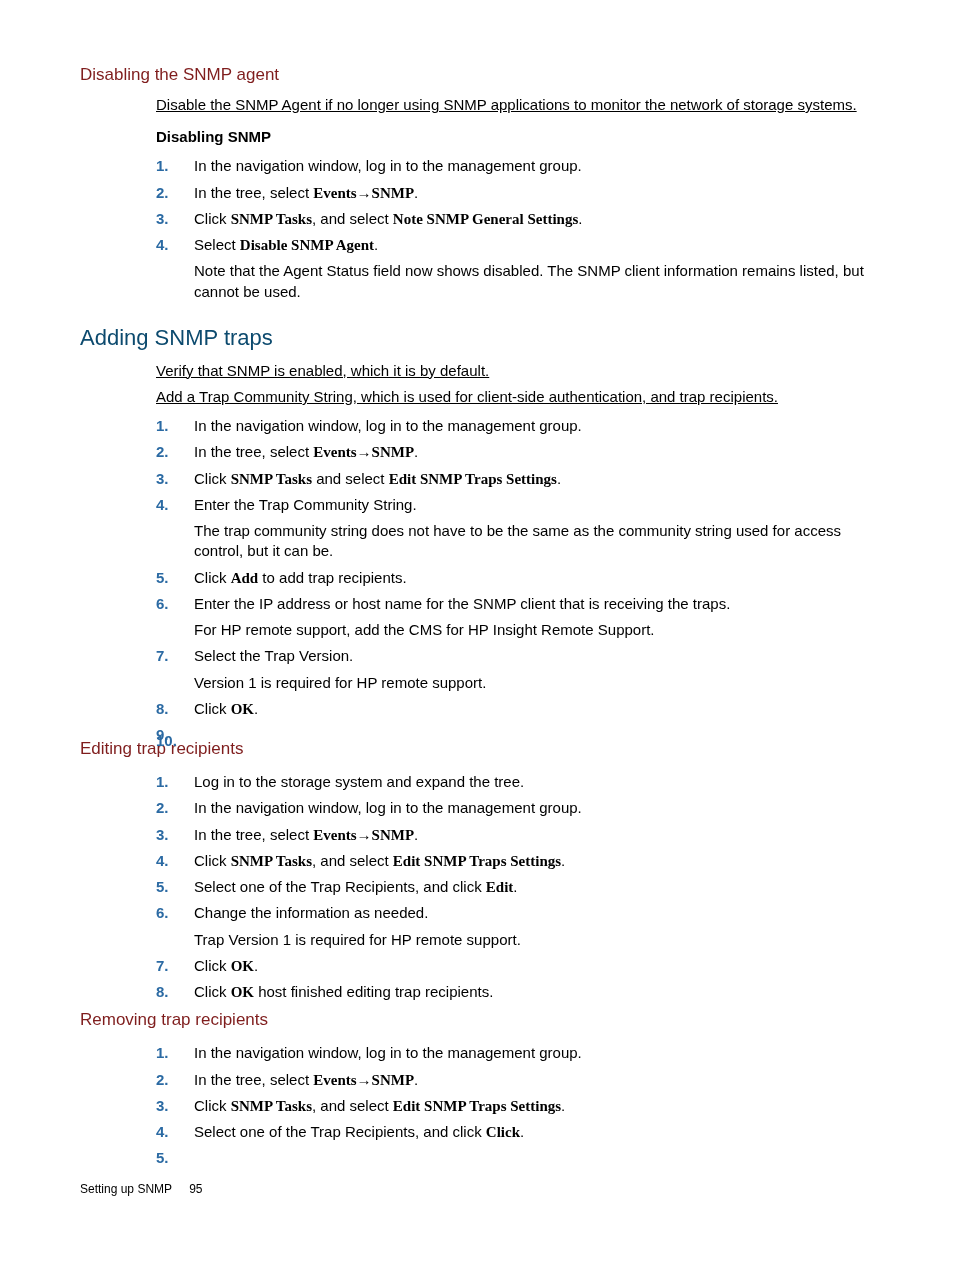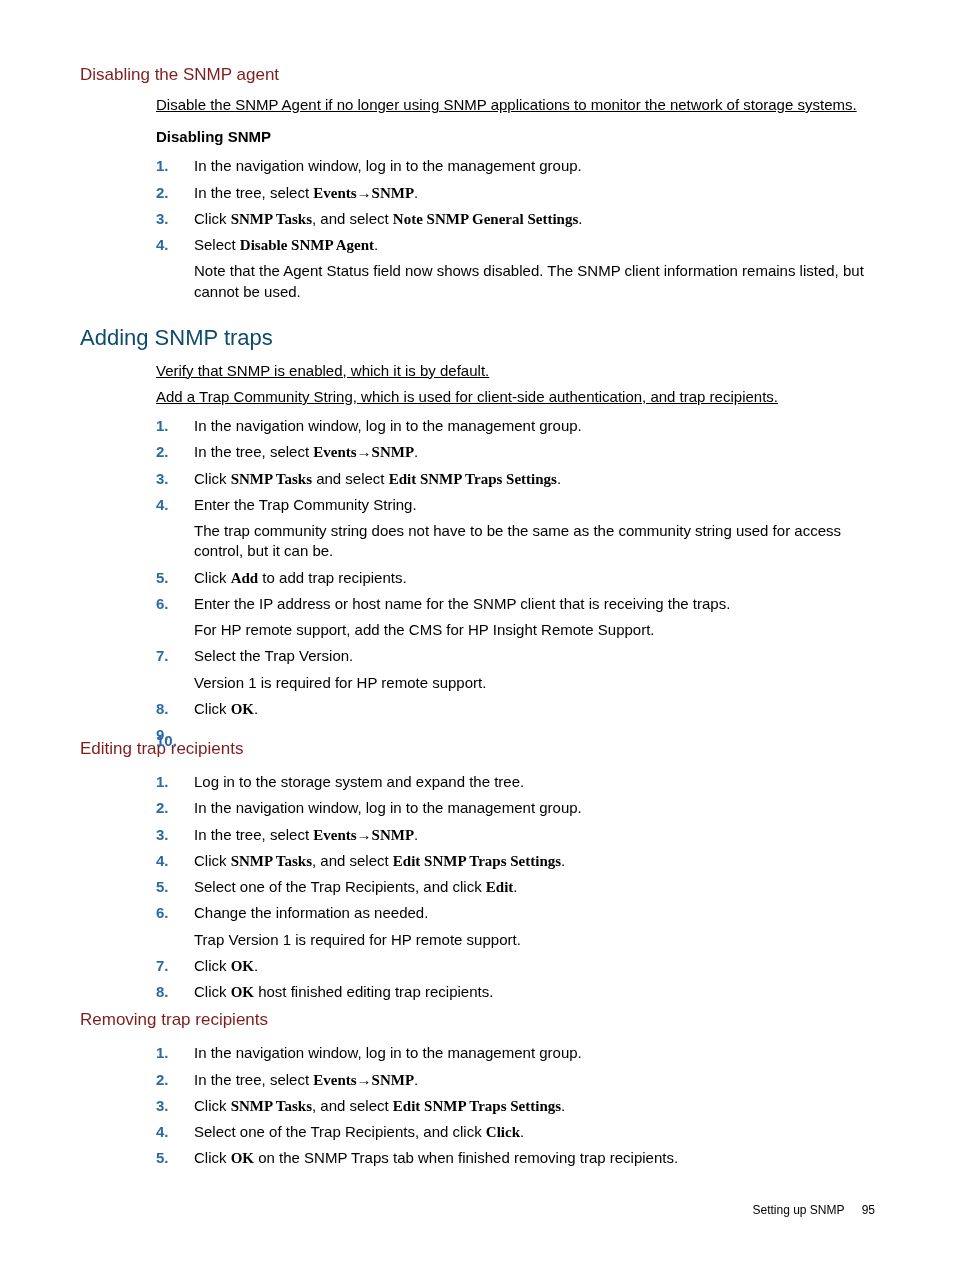--- a/index.html
+++ b/index.html
@@ -51,21 +51,21 @@
     font-weight: bold;
     width: 30px;
     text-align: left;
   }
   ol.steps > li .sub {
     display: block;
     margin-top: 6px;
   }
   .indent-h4 { margin-left: 76px; }
   .footer {
-    text-align: right;
+    text-align: left;
     font-size: 12px;
     margin-top: 30px;
     padding-right: 4px;
   }
   .footer .pn { margin-left: 14px; }
   b { font-weight: bold; font-family: Liberation Serif, serif; }
   .xref { color: #2b6aa3; }
 </style>
 </head>
 <body>
@@ -107,19 +107,19 @@
   <li><span class="num">7.</span><span><span>Click </span><b>OK</b>.</span></li>
   <li><span class="num">8.</span><span><span>Click </span><b>OK</b><span> host finished editing trap recipients.</span></span></li>
 </ol>
 
 <div class="h3">Removing trap recipients</div>
 <ol class="steps">
   <li><span class="num">1.</span><span>In the navigation window, log in to the management group.</span></li>
   <li><span class="num">2.</span><span><span>In the tree, select </span><b>Events</b>→<b>SNMP</b>.</span></li>
   <li><span class="num">3.</span><span><span>Click </span><b>SNMP Tasks</b><span>, and select </span><b>Edit SNMP Traps Settings</b>.</span></li>
   <li><span class="num">4.</span><span><span>Select one of the Trap Recipients, and click </span><b>Click</b>.</span></li>
-  <li><span class="num">5.</span><span><span>Click </span><b>OK</b><span> on the SNMP Traps tab when finished removing trap recipients.</span></span></li>
+  <li><span class="num">5.</span></li>
 </ol>
 
 <div class="footer">
   <span>Setting up SNMP</span>
   <span class="pn">95</span>
 </div>
 
 </body></html>

